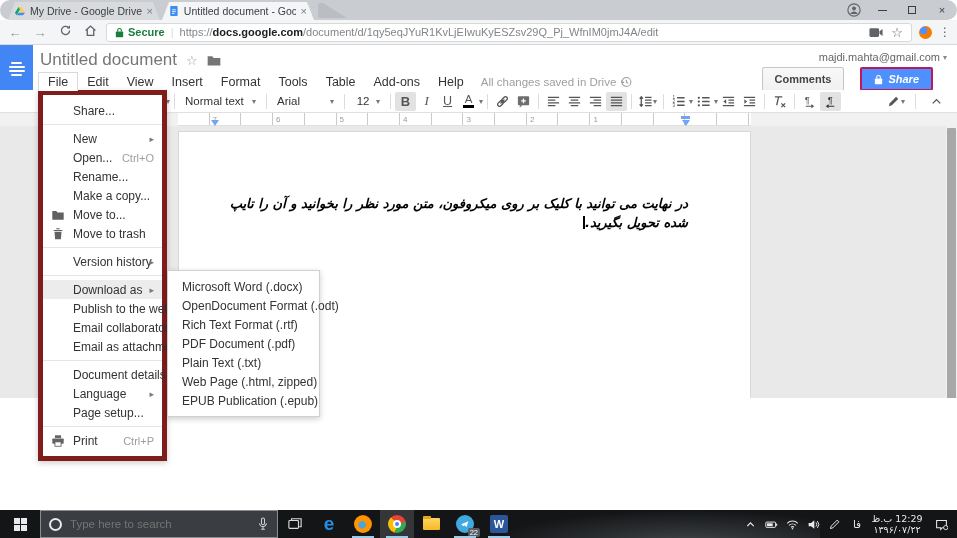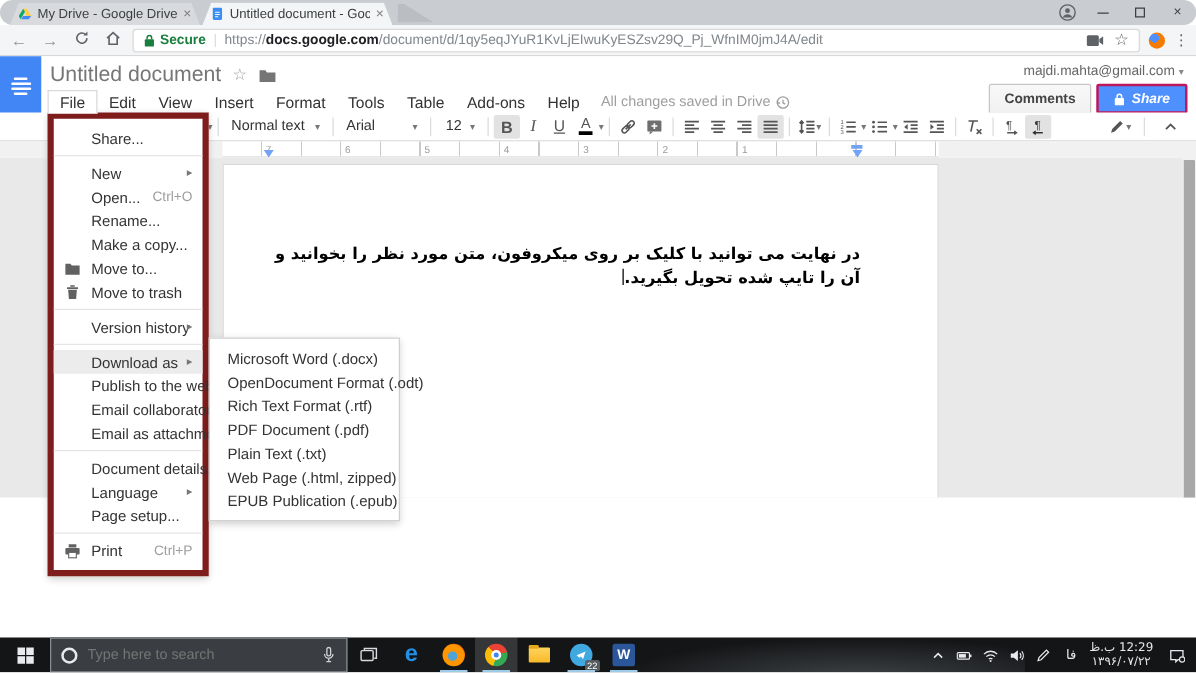--- a/index.html
+++ b/index.html
@@ -47,21 +47,21 @@
   #title-row { position:absolute; left:40px; top:5px; display:flex; align-items:center; gap:9px; }
   #doc-title { font-size:17px; color:#767676; }
   .hdr-star { color:#9aa0a6; font-size:13px; }
   #menu-row { position:absolute; left:38px; top:27px; display:flex; align-items:center; height:19px; }
   .menu-item { font-size:12.5px; color:#333; padding:2px 9px; height:19px; display:flex; align-items:center; }
   .menu-item.open { background:#fff; border:1px solid #d9d9d9; border-bottom:none; position:relative; z-index:60; }
   #saved-status { font-size:11.5px; color:#9e9e9e; margin-left:8px; display:flex; align-items:center; gap:4px; }
   #account-email { position:absolute; right:10px; top:6px; font-size:11px; color:#666;
     display:flex; align-items:center; gap:3px; }
   #account-email .caret-dn { font-size:8px; color:#888; }
-  #hdr-buttons { position:absolute; right:7px; top:22px; display:flex; gap:4px; }
+  #hdr-buttons { position:absolute; right:24px; top:22px; display:flex; gap:16px; }
   #comments-btn { background:linear-gradient(#f8f8f8,#f1f1f1); border:1px solid #c6c6c6; border-radius:2px;
     font-size:11px; font-weight:bold; color:#444; padding:4px 12px; }
   #share-btn { background:#4d90fe; border:2px solid #be185d; border-radius:2px; font-size:11px;
     font-weight:bold; color:#fff; padding:4px 12px; display:flex; align-items:center; gap:5px;font-style:italic; }
 
   
   #toolbar { position:absolute; left:0; top:90px; width:957px; height:23px; background:#fff;
     border-bottom:1px solid #e0e0e0; display:flex; align-items:center; padding-left:166px; z-index:10; }
   .tb-sep { width:1px; height:15px; background:#dadce0; margin:0 4px; }
   .tb-btn { height:19px; min-width:21px; display:flex; align-items:center; justify-content:center;
@@ -84,21 +84,21 @@
     border-bottom:1px solid #e0e0e0; display:flex; align-items:center;
     background-image:repeating-linear-gradient(to right, transparent 0 30.7px, #c9c9c9 30.7px 31.7px); }
   .ruler-num { width:63.5px; text-align:center; font-size:8px; color:#9a9a9a; background:transparent; }
   .ruler-num:first-child { margin-left:5px; }
   .ind-marker { position:absolute; top:7px; width:0; height:0;
     border-left:4px solid transparent; border-right:4px solid transparent; border-top:6px solid #73a3f5; }
   #ind-left { left:33px; } #ind-right { left:504px; }
   #ind-right2 { position:absolute; left:503px; top:3px; width:9px; height:3px; background:#73a3f5; }
 
   
-  #docarea { position:absolute; left:0; top:126px; width:957px; height:272px; background:#e9e9e9; overflow:hidden; }
+  #docarea { position:absolute; left:0; top:126px; width:957px; height:272px; background:#e9e9e9; overflow:hidden;font-style:italic; }
   #page { position:absolute; left:178px; top:5px; width:573px; height:500px; background:#fff;
     border:1px solid #d8d8d8; }
   #doc-par { direction:rtl; text-align:right; margin-top:62px; padding:0 62px 0 38px;
     font-weight:bold; font-size:13px; line-height:19px; color:#000;
     font-family:"DejaVu Sans","Liberation Sans",sans-serif; }
   .caret { display:inline-block; width:1.5px; height:13px; background:#000; vertical-align:-2px; }
   #explore-btn { position:absolute; left:917px; top:345px; width:29px; height:29px; background:#fff;
     border:1px solid #e0e0e0; border-radius:2px; box-shadow:0 1px 2px rgba(0,0,0,.15);
     display:flex; align-items:center; justify-content:center; }
   #v-scrollbar { position:absolute; right:0; top:0; width:11px; height:384px; background:#f0f0f0; }

